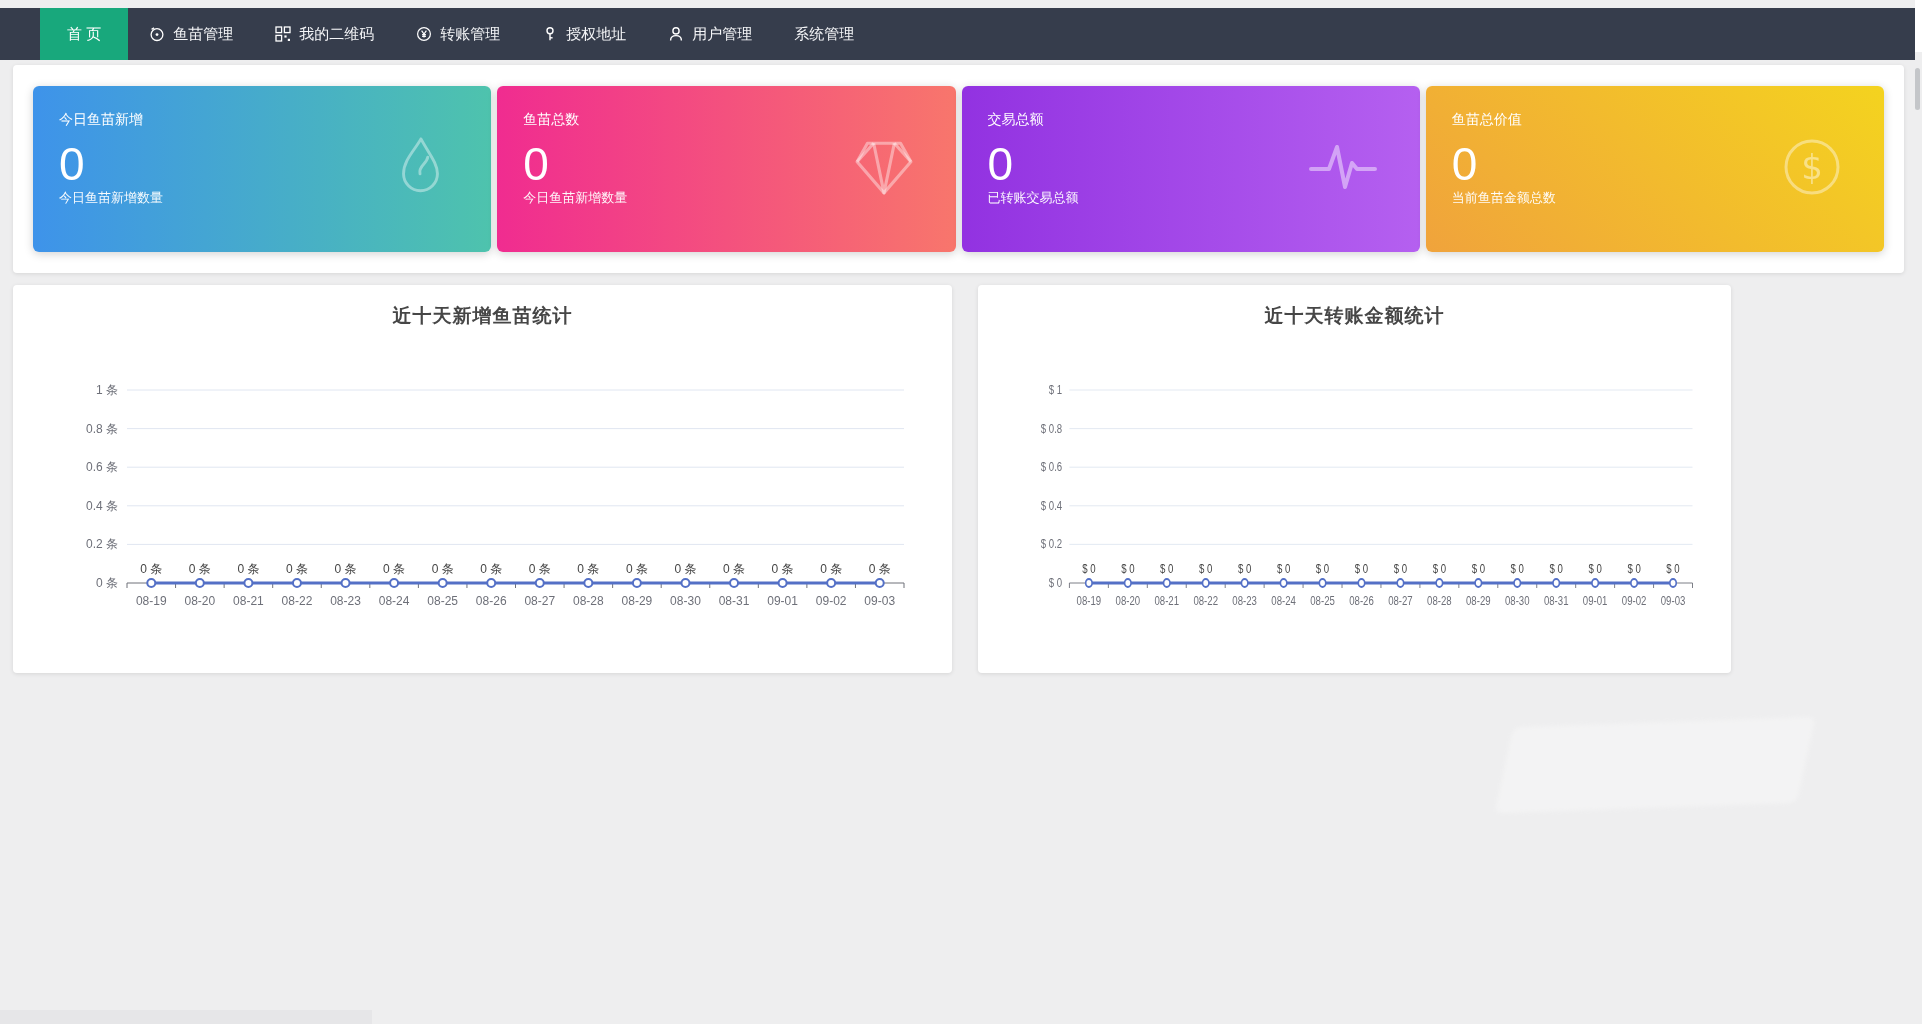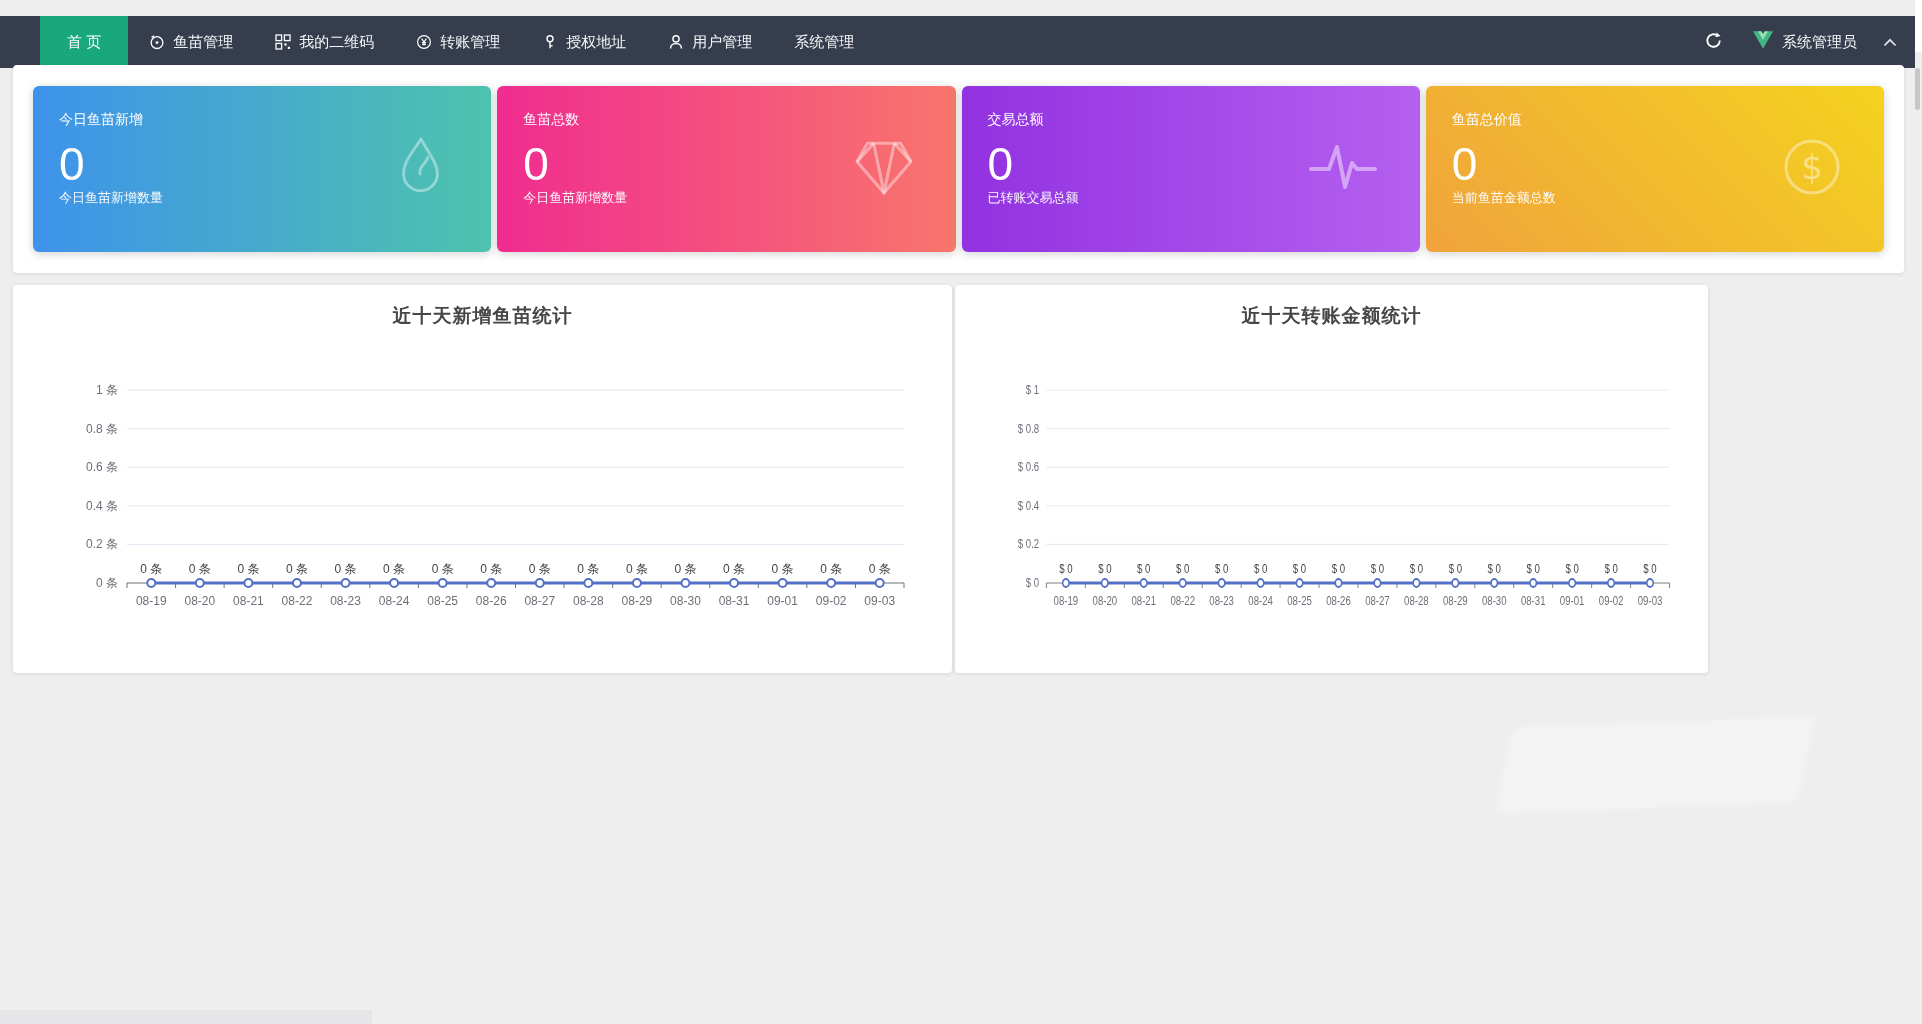--- a/index.html
+++ b/index.html
@@ -3,21 +3,21 @@
 <meta charset="utf-8">
 <style>
   * { margin:0; padding:0; box-sizing:border-box; }
   html,body { width:1922px; height:1024px; overflow:hidden; }
   body {
     font-family:"Liberation Sans","DejaVu Sans",sans-serif;
     background:#eeeeef; position:relative;
   }
   
   .navbar {
-    position:absolute; top:16px; left:0; width:1915px; height:52px;
+    position:absolute; top:8px; left:0; width:1915px; height:52px;
     background:#363d4c; display:flex; align-items:stretch; justify-content:space-between;
   }
   .nav-menu { display:flex; align-items:stretch; padding-left:40px; }
   .nav-item {
     display:flex; align-items:center; padding:0 21px; cursor:pointer;
     color:#f5f6f8; font-size:15px; white-space:nowrap;
   }
   .nav-item.active { background:#18a87c; color:#fff; padding:0 27px; }
   .nav-item .nicon { margin-right:8px; display:inline-flex; }
   .nav-right { display:flex; align-items:center; padding-right:18px; }
@@ -35,21 +35,21 @@
   }
   .stat-card {
     flex:1 1 0; border-radius:6px; position:relative; color:#fff;
     padding:24px 26px; box-shadow:0 2px 10px rgba(0,0,0,.18); overflow:hidden;
   }
   .stat-card .sc-title { font-size:14px; line-height:19px; }
   .stat-card .sc-value { font-size:46px; line-height:50px; margin-top:10px; font-weight:400; }
   .stat-card .sc-sub   { font-size:13px; line-height:17px; opacity:.96; }
   .stat-card .sc-icon  { position:absolute; right:40px; top:50%; transform:translateY(-50%); opacity:.9; }
 
-  .charts-row { margin-top:12px; display:flex; gap:3px; }
+  .charts-row { margin-top:12px; display:flex; gap:26px; }
   .chart-card {
     background:#ffffff; border-radius:4px; height:388px; position:relative;
     box-shadow:0 1px 4px rgba(0,0,0,.10);
   }
   .chart-card.left  { width:939px; }
   .chart-card.right { width:753px; }
   .chart-title {
     text-align:center; padding-top:18px; font-size:19px; font-weight:bold;
     color:#464646; letter-spacing:1px; position:relative; z-index:2;
   }
@@ -132,44 +132,20 @@
         </svg>
       </span>
       <span>用户管理</span>
     </div>
 
     <div class="nav-item">
       <span>系统管理</span>
     </div>
   </div>
 
-  <div class="nav-right">
-    <button class="refresh-btn">
-      <span>
-        <svg width="19" height="19" viewBox="0 0 20 20" fill="none" stroke="#fff" stroke-width="2">
-          <path d="M16.6 10 A6.6 6.6 0 1 1 14.4 5.1"></path>
-          <polygon points="13.2,1.6 17.4,5.2 12.2,6.6" fill="#fff" stroke="none"></polygon>
-        </svg>
-      </span>
-    </button>
-    <div class="user-box">
-      <span>
-        <svg width="20" height="18" viewBox="0 0 24 21">
-          <path d="M0,0 L12,21 L24,0 L18.4,0 L12,11.2 L5.6,0 Z" fill="#41B883"></path>
-          <path d="M5.6,0 L12,11.2 L18.4,0 L13.8,0 L12,3.2 L10.2,0 Z" fill="#8EE0B6"></path>
-        </svg>
-      </span>
-      <span class="uname">系统管理员</span>
-      <span class="caret">
-        <svg width="14" height="9" viewBox="0 0 14 9" fill="none" stroke="#dfe2e8" stroke-width="1.8">
-          <polyline points="1.5,7.5 7,1.8 12.5,7.5"></polyline>
-        </svg>
-      </span>
-    </div>
-  </div>
 </nav>
 <div class="nav-corner"></div>
 
 <main class="content">
 
   <section class="cards-panel">
 
     <article class="stat-card" style="background: linear-gradient(90deg, rgb(62, 147, 234), rgb(78, 195, 173));">
       <div class="sc-title">今日鱼苗新增</div>
       <div class="sc-value">0</div>

